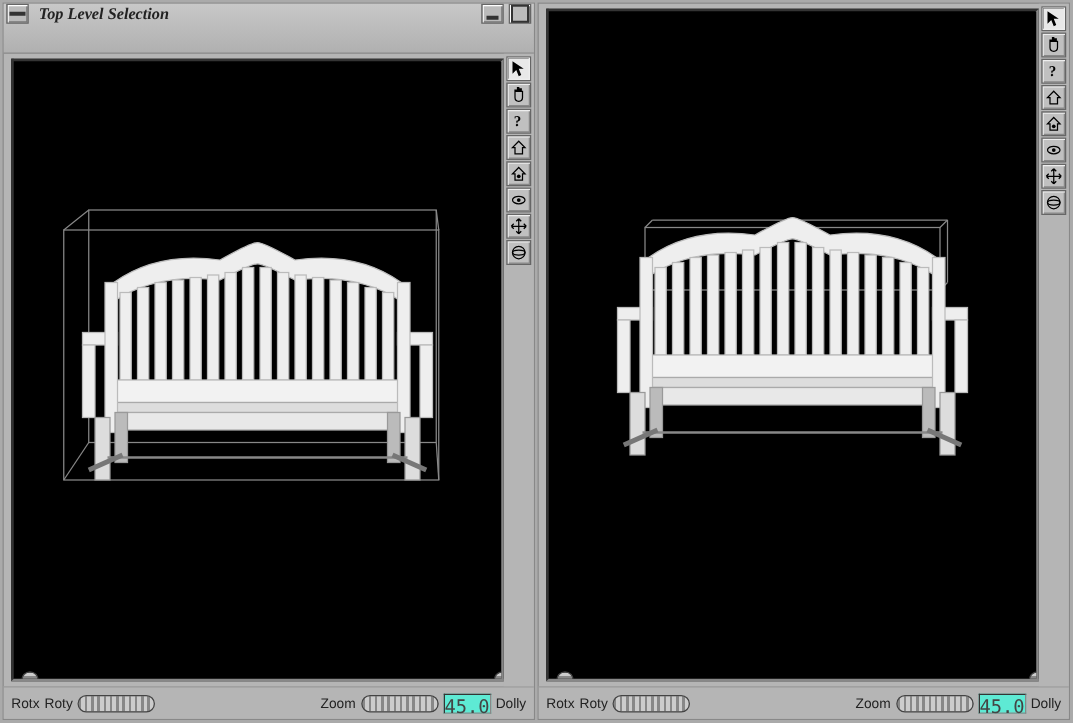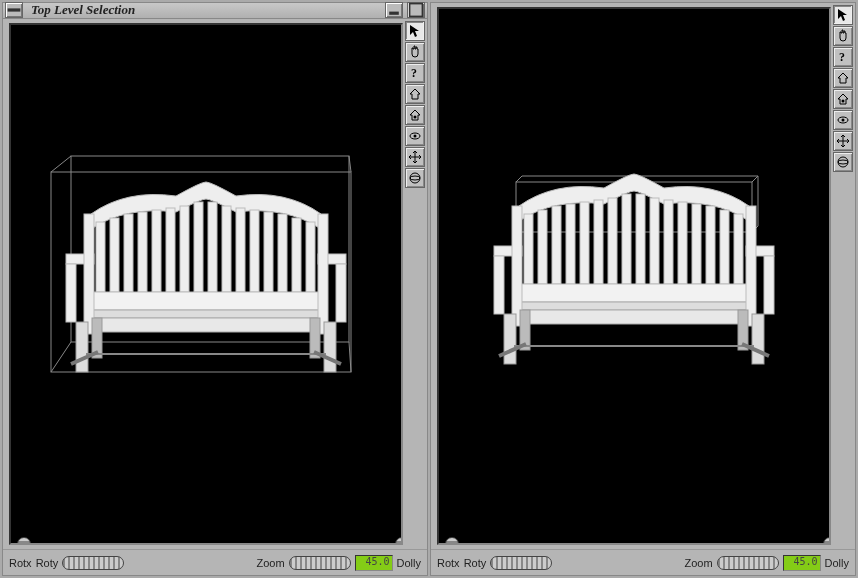--- a/index.html
+++ b/index.html
@@ -14,23 +14,23 @@
   padding: 2px;
 }
 .panel {
   flex: 1;
   display: flex;
   flex-direction: column;
   background: #b5b5b5;
   border: 1px solid #888;
 }
 .titlebar {
-  height: 16px;
-  display: flex;
-  align-items: flex-end;
+  height: 40px;
+  display: flex;
+  align-items: flex-start;
   background: linear-gradient(#c8c8c8,#b0b0b0);
   border-bottom: 1px solid #888;
   padding: 0 2px;
   gap: 4px;
 }
 .wm-btn {
   width: 18px; height: 16px;
   background: #bbb;
   border: 1px solid #666;
   display: flex;
@@ -104,26 +104,26 @@
 .tw-h { width: 62px; }
 .tw-v {
   width: 14px; height: 62px;
   background: repeating-linear-gradient(0deg,#888 0 2px,#ccc 2px 5px);
   border: 1px solid #444;
   border-radius: 7px;
   position: absolute;
 }
 .readout {
   width: 38px; height: 16px;
-  background: #84cc16;
+  background: #5eead4;
   border: 1px inset #888;
   text-align: right;
   padding-right: 2px;
   font-family: monospace;
-  font-size: 10px;
+  font-size: 15px;
   color: #444;
 }
 .lbl { font-family: Helvetica, sans-serif; font-size: 11px; }
 .spacer { flex: 1; }
 .vwheel-container {
   position: absolute;
   left: 6px;
   bottom: 6px;
 }
 .vwheel-container2 {

